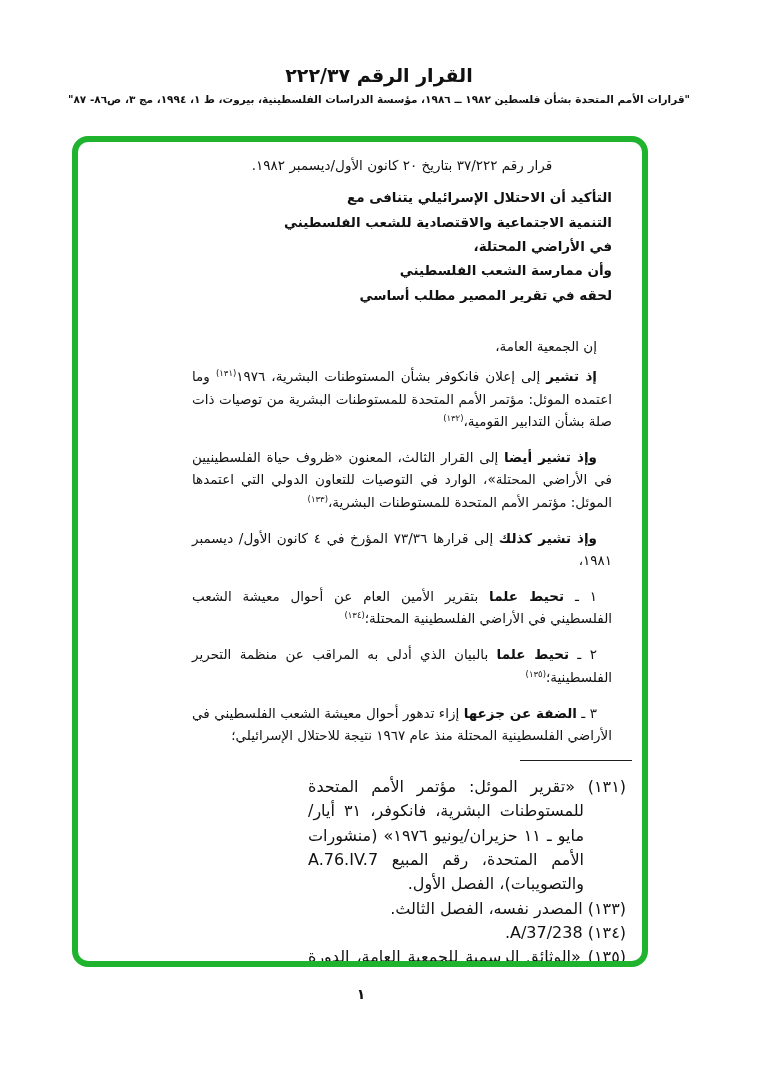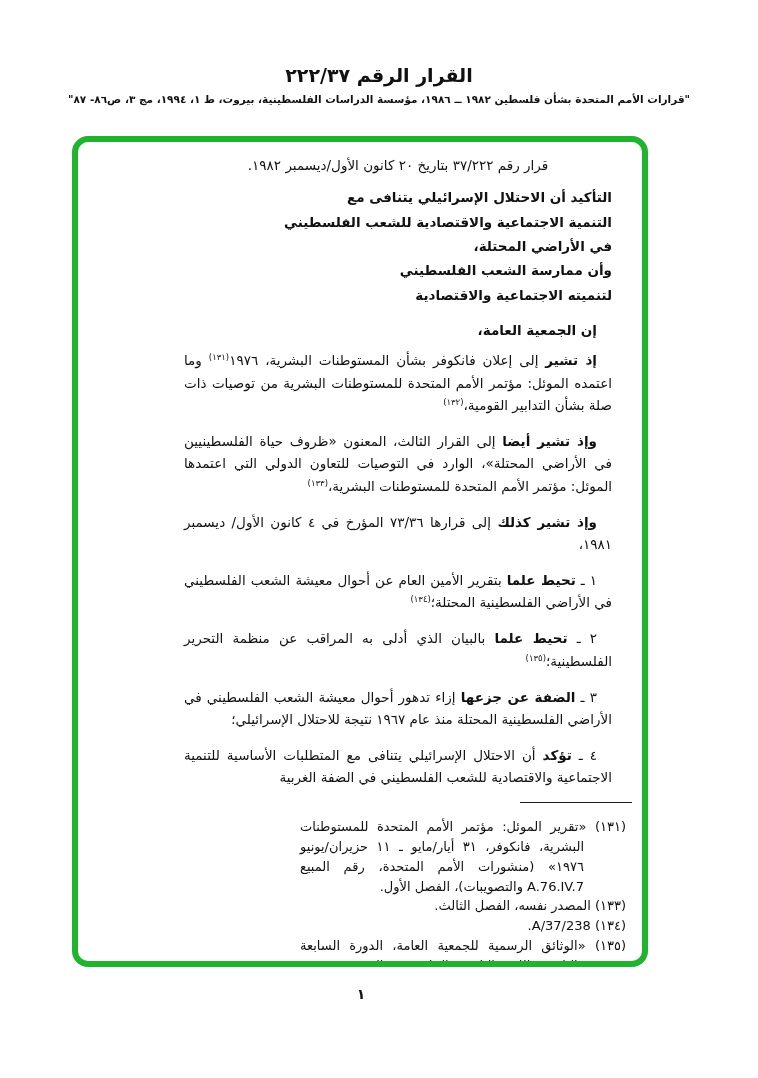--- a/index.html
+++ b/index.html
@@ -16,78 +16,77 @@
     position:absolute;left:72px;top:136px;width:576px;height:831px;
     box-sizing:border-box;border:6px solid #1fb32e;border-radius:16px;
     display:flex;flex-direction:column;overflow:hidden;direction:rtl;
   }
   .res-body{
     margin:12px 30px 0 106px;font-size:13.5px;line-height:1.66;
     text-align:justify;
   }
   .date-line{text-align:center;margin-bottom:9px;}
   .res-title-line{font-weight:bold;line-height:1.8;}
-  .intro{font-weight:bold;text-indent:15px;margin-top:12px;}
+  .intro{font-weight:normal;text-indent:15px;margin-top:28px;}
   .para{text-indent:15px;margin-top:8px;}
   .lead{font-weight:bold;}
   .num{font-weight:normal;}
   sup{font-size:8.5px;line-height:0;vertical-align:super;}
 
   .footnote-area{margin-top:auto;padding-bottom:12px;}
   .footnote-sep{
     width:112px;height:0;border-top:1.5px solid #1c1c1c;
     margin:0 0 7px auto;margin-right:10px;margin-left:auto;
   }
   .footnotes{
-    margin:14px 16px 0 222px;font-size:13px;line-height:1.52;text-align:justify;
+    margin:14px 16px 0 222px;font-size:16px;line-height:1.52;text-align:justify;
   }
   .footnote{padding-right:42px;text-indent:-42px;}
   .fn-marker{white-space:nowrap;}
 
   .page-number{
     position:absolute;top:986px;left:0;width:722px;text-align:center;
     font-size:14px;font-weight:bold;
   }
 </style>
 </head>
 <body>
 
 <div class="doc-header">
   <div class="doc-title">القرار الرقم ٢٢٢/٣٧</div>
   <div class="doc-source">"قرارات الأمم المتحدة بشأن فلسطين ١٩٨٢ ــ ١٩٨٦، مؤسسة الدراسات الفلسطينية، بيروت، ط ١، ١٩٩٤، مج ٣، ص٨٦- ٨٧"</div>
 </div>
 
-<div class="green-box" style="border-color: rgb(31, 179, 46);">
+<div class="green-box" style="border-color: rgb(31, 179, 46); padding-left: 8px;">
   <div class="res-body">
 
     <div class="date-line">قرار رقم ٣٧/٢٢٢ بتاريخ ٢٠ كانون الأول/ديسمبر ١٩٨٢.</div>
 
     <div>
       <div class="res-title-line">التأكيد أن الاحتلال الإسرائيلي يتنافى مع</div>
       <div class="res-title-line">التنمية الاجتماعية والاقتصادية للشعب الفلسطيني</div>
       <div class="res-title-line">في الأراضي المحتلة،</div>
       <div class="res-title-line">وأن ممارسة الشعب الفلسطيني</div>
-      <div class="res-title-line">لتنميته الاجتماعية والاقتصادية</div>
+      <div class="res-title-line">لحقه في تقرير المصير مطلب أساسي</div>
     </div>
 
     <div class="intro">إن الجمعية العامة،</div>
 
     <p class="para"><span class="lead">إذ تشير</span><span> إلى إعلان فانكوفر بشأن المستوطنات البشرية، ١٩٧٦</span><sup>(١٣١)</sup><span> وما اعتمده الموئل: مؤتمر الأمم المتحدة للمستوطنات البشرية من توصيات ذات صلة بشأن التدابير القومية،</span><sup>(١٣٢)</sup></p>
 
     <p class="para"><span class="lead">وإذ تشير أيضا</span><span> إلى القرار الثالث، المعنون «ظروف حياة الفلسطينيين في الأراضي المحتلة»، الوارد في التوصيات للتعاون الدولي التي اعتمدها الموئل: مؤتمر الأمم المتحدة للمستوطنات البشرية،</span><sup>(١٣٣)</sup><span></span><sup></sup></p>
 
     <p class="para"><span class="lead">وإذ تشير كذلك</span><span> إلى قرارها ٧٣/٣٦ المؤرخ في ٤ كانون الأول/ ديسمبر ١٩٨١،</span></p>
 
     <p class="para"><span class="num">١ ـ </span><span class="lead">تحيط علما</span><span> بتقرير الأمين العام عن أحوال معيشة الشعب الفلسطيني في الأراضي الفلسطينية المحتلة؛</span><sup>(١٣٤)</sup></p>
 
     <p class="para"><span class="num">٢ ـ </span><span class="lead">تحيط علما</span><span> بالبيان الذي أدلى به المراقب عن منظمة التحرير الفلسطينية؛</span><sup>(١٣٥)</sup></p>
 
     <p class="para"><span class="num">٣ ـ </span><span class="lead">الضفة عن جزعها</span><span> إزاء تدهور أحوال معيشة الشعب الفلسطيني في الأراضي الفلسطينية المحتلة منذ عام ١٩٦٧ نتيجة للاحتلال الإسرائيلي؛</span></p>
 
-    <p class="para"><span class="num">٤ ـ </span><span class="lead">تؤكد</span><span> أن الاحتلال الإسرائيلي يتنافى مع المتطلبات الأساسية للتنمية الاجتماعية والاقتصادية للشعب الفلسطيني في الضفة الغربية</span></p>
 
   </div>
 
   <div class="footnote-area">
     <div class="footnote-sep" style="border-top-color: rgb(28, 28, 28);"></div>
     <div class="footnotes">
       <div class="footnote"><span class="fn-marker">(١٣١)</span><span> «تقرير الموئل: مؤتمر الأمم المتحدة للمستوطنات البشرية، فانكوفر، ٣١ أيار/مايو ـ ١١ حزيران/يونيو ١٩٧٦» (منشورات الأمم المتحدة، رقم المبيع A.76.IV.7 والتصويبات)، الفصل الأول.</span></div>
       <div class="footnote"><span class="fn-marker">(١٣٣)</span><span> المصدر نفسه، الفصل الثالث.</span></div>
       <div class="footnote"><span class="fn-marker">(١٣٤)</span><span> A/37/238.</span></div>
       <div class="footnote"><span class="fn-marker">(١٣٥)</span><span> «الوثائق الرسمية للجمعية العامة، الدورة السابعة والثلاثون، اللجنة الثانية»، الجلسة ٣١، الفقرة ٨٦.</span></div>

